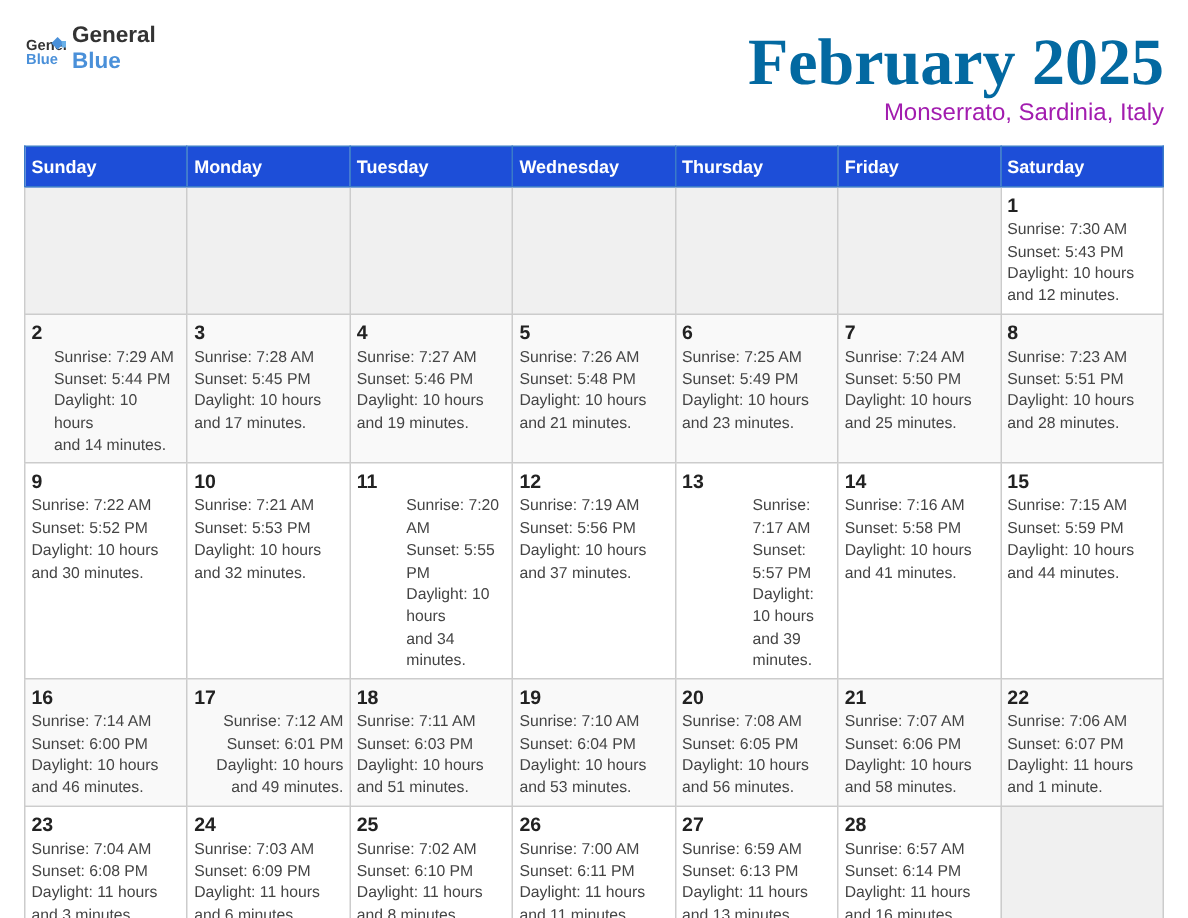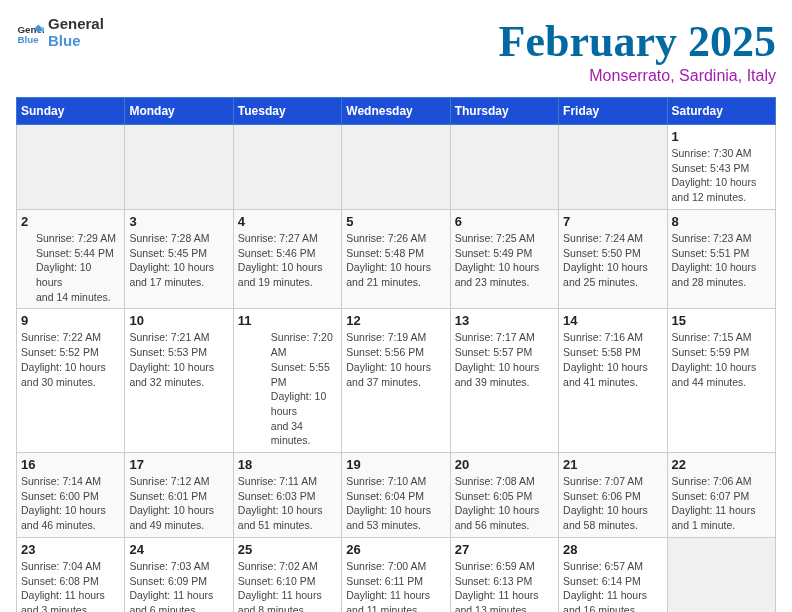--- a/index.html
+++ b/index.html
@@ -206,21 +206,21 @@
         </td>
         <td>
           <div class="day-number">12</div>
           <div class="day-info" style="white-space: pre-line;">Sunrise: 7:19 AM
 Sunset: 5:56 PM
 Daylight: 10 hours
 and 37 minutes.</div>
         </td>
         <td>
           <div class="day-number">13</div>
-          <div class="day-info" style="white-space: pre-line;">Sunrise: 7:17 AM
+          <div class="day-info" style="white-space: pre-line; margin-left: 47px;">Sunrise: 7:17 AM
 Sunset: 5:57 PM
 Daylight: 10 hours
 and 39 minutes.</div>
         </td>
         <td>
           <div class="day-number">14</div>
           <div class="day-info" style="white-space: pre-line;">Sunrise: 7:16 AM
 Sunset: 5:58 PM
 Daylight: 10 hours
 and 41 minutes.</div>
@@ -236,21 +236,21 @@
       <tr>
         <td>
           <div class="day-number">16</div>
           <div class="day-info" style="white-space: pre-line;">Sunrise: 7:14 AM
 Sunset: 6:00 PM
 Daylight: 10 hours
 and 46 minutes.</div>
         </td>
         <td>
           <div class="day-number">17</div>
-          <div class="day-info" style="white-space: pre-line;">Sunrise: 7:12 AM
+          <div class="day-info" style="white-space: pre-line; text-align: right;">Sunrise: 7:12 AM
 Sunset: 6:01 PM
 Daylight: 10 hours
 and 49 minutes.</div>
         </td>
         <td>
           <div class="day-number">18</div>
           <div class="day-info" style="white-space: pre-line;">Sunrise: 7:11 AM
 Sunset: 6:03 PM
 Daylight: 10 hours
 and 51 minutes.</div>

